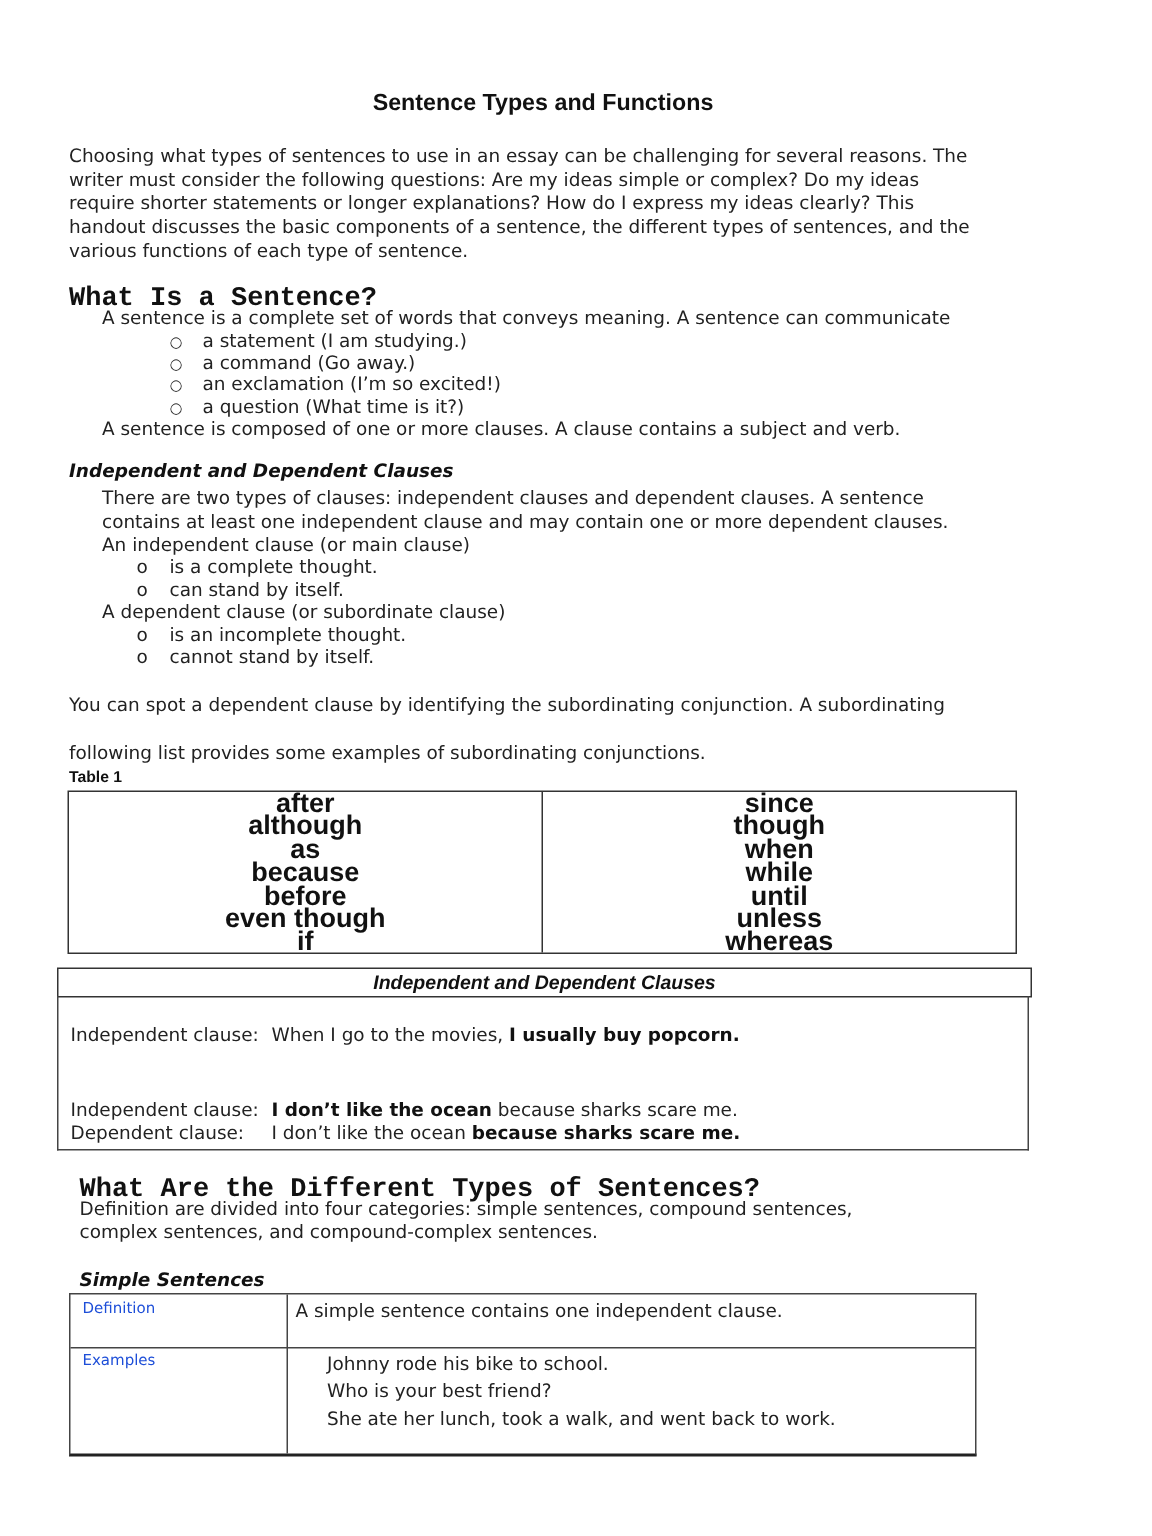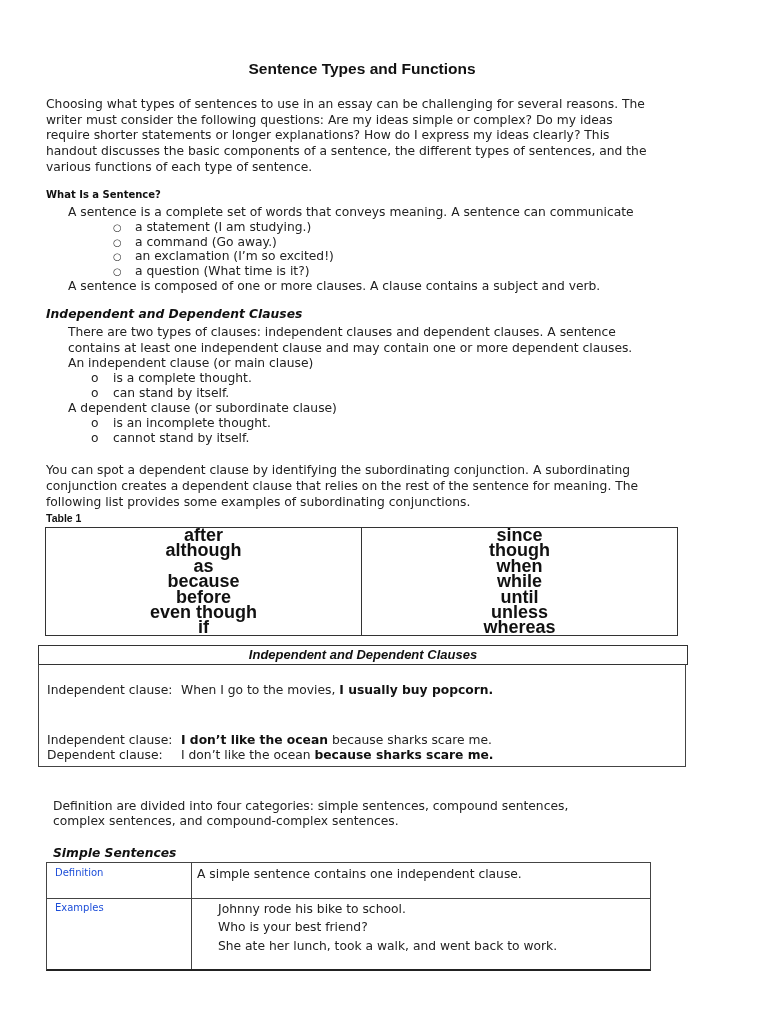--- a/index.html
+++ b/index.html
@@ -4,21 +4,21 @@
   <style>
     html, body { margin: 0; padding: 0; background: #ffffff; }
     body { width: 768px; height: 1024px; position: relative; overflow: hidden;
            font-family: "DejaVu Sans", sans-serif; color: #1a1a1a; }
     .page { position: absolute; left: 0; top: 0; width: 768px; height: 1024px; }
     .title { position: absolute; left: 0; width: 724px; top: 60px; text-align: center;
              font-family: "Liberation Sans", sans-serif; font-weight: bold; font-size: 15.5px; color: #111; }
     .txt { position: absolute; font-size: 12.3px; line-height: 15.6px; white-space: nowrap; color: #222; }
     .para { position: absolute; left: 46px; top: 97px; font-size: 12.3px; line-height: 15.7px; color: #222; }
     .para div { white-space: nowrap; }
-    .h-bold { position: absolute; font-weight: bold; font-size: 10px; color: #111; white-space: nowrap; }
+    .h-bold { position: absolute; font-weight: bold; font-size: 18px; color: #111; white-space: nowrap; font-family: Liberation Mono, monospace; }
     .h-bi { position: absolute; font-weight: bold; font-style: italic; font-size: 12.3px; color: #111; white-space: nowrap; }
     .bullet-row { position: absolute; font-size: 12.3px; white-space: nowrap; color: #222; }
     .bullet-row .mark { display: inline-block; width: 22px; font-size: 10px; color: #333; }
     .bullet-row .mark-o { display: inline-block; width: 22px; font-size: 12.3px; color: #222; }
     .tlabel { position: absolute; left: 46px; top: 512px; font-family: "Liberation Sans", sans-serif;
               font-weight: bold; font-size: 10.5px; color: #111; }
     .conj-table { position: absolute; left: 45px; top: 527px; width: 633px; height: 109px;
                   border: 1.5px solid #333; box-sizing: border-box; display: flex; }
     .conj-col { flex: 1; display: flex; flex-direction: column; align-items: center; padding-top: 0px;
                 font-family: "Liberation Sans", sans-serif; font-weight: bold; font-size: 18px;
@@ -86,21 +86,20 @@
   </div>
   <div class="txt" style="left:68px; top:401px;">A dependent clause (or subordinate clause)</div>
   <div class="bullet-row" style="left:91px; top:416px;">
     <span class="mark-o">o</span><span>is an incomplete thought.</span>
   </div>
   <div class="bullet-row" style="left:91px; top:431px;">
     <span class="mark-o">o</span><span>cannot stand by itself.</span>
   </div>
 
   <div class="txt" style="left:46px; top:463px;">You can spot a dependent clause by identifying the subordinating conjunction. A subordinating</div>
-  <div class="txt" style="left:46px; top:479px;">conjunction creates a dependent clause that relies on the rest of the sentence for meaning. The</div>
   <div class="txt" style="left:46px; top:495px;">following list provides some examples of subordinating conjunctions.</div>
 
   <div class="tlabel">Table 1</div>
   <div class="conj-table">
     <div class="conj-col">
       <div>after</div>
       <div>although</div>
       <div>as</div>
       <div>because</div>
       <div>before</div>
@@ -124,20 +123,21 @@
       <span class="lbl">Independent clause:</span><span>When I go to the movies, </span><b>I usually buy popcorn.</b><span></span>
     </div>
     <div class="crow" style="top:69px;">
       <span class="lbl">Independent clause:</span><span></span><b>I don’t like the ocean</b><span> because sharks scare me.</span>
     </div>
     <div class="crow" style="top:84px;">
       <span class="lbl">Dependent clause:</span><span>I don’t like the ocean </span><b>because sharks scare me.</b><span></span>
     </div>
   </div>
 
+  <div class="h-bold" style="left:53px; top:783px;">What Are the Different Types of Sentences?</div>
   <div class="txt" style="left:53px; top:799px;">Definition are divided into four categories: simple sentences, compound sentences,</div>
   <div class="txt" style="left:53px; top:814px;">complex sentences, and compound-complex sentences.</div>
 
   <div class="h-bi" style="left:53px; top:846px;">Simple Sentences</div>
   <div class="simple-table">
     <div class="st-divider"></div>
     <div class="st-row r1">
       <div class="st-label">Definition</div>
       <div class="st-val">A simple sentence contains one independent clause.</div>
     </div>

